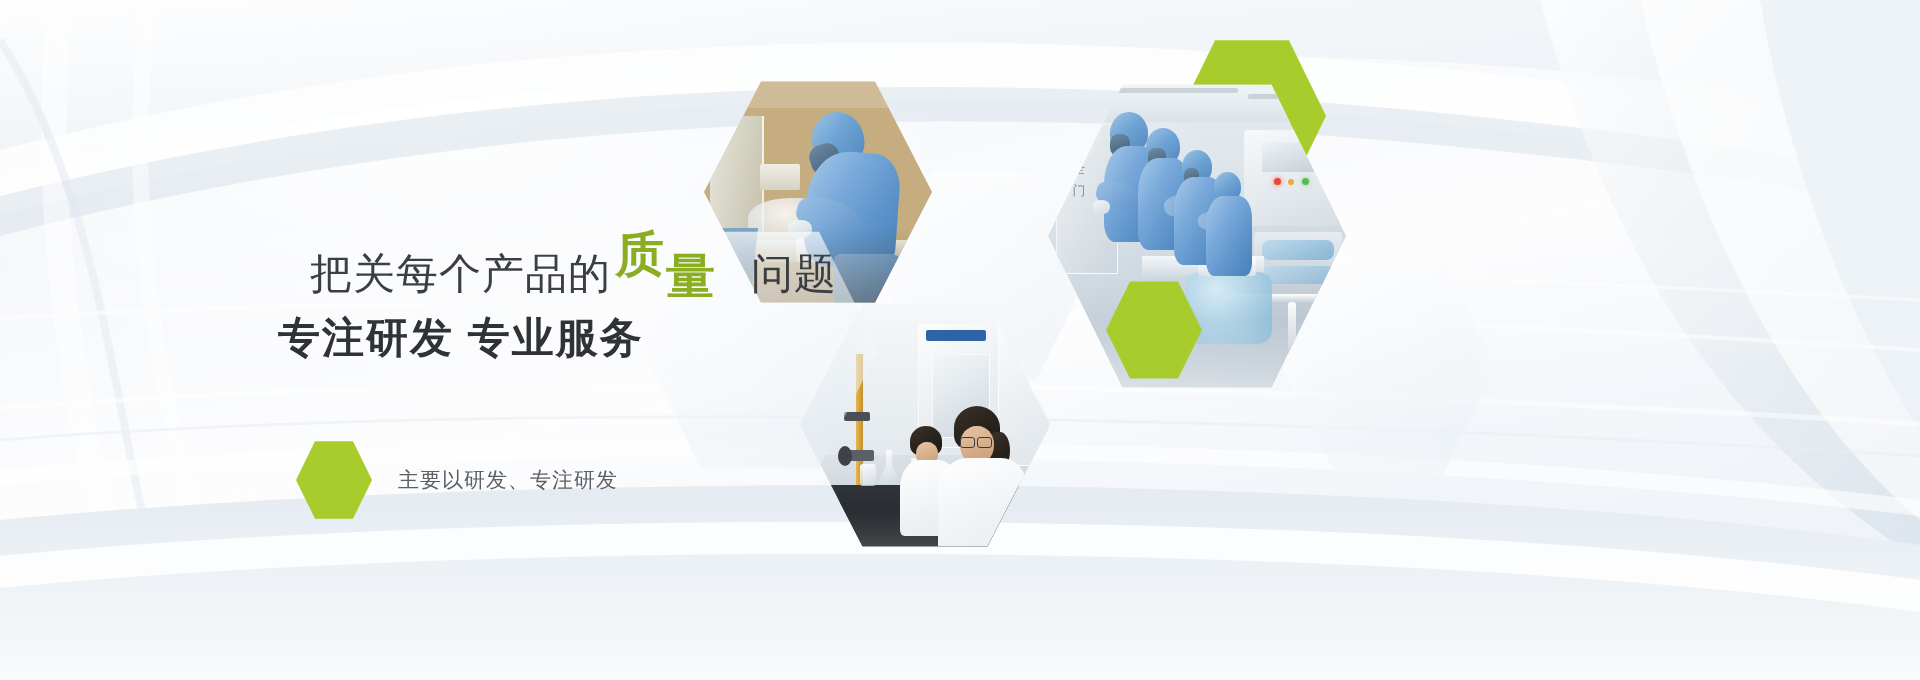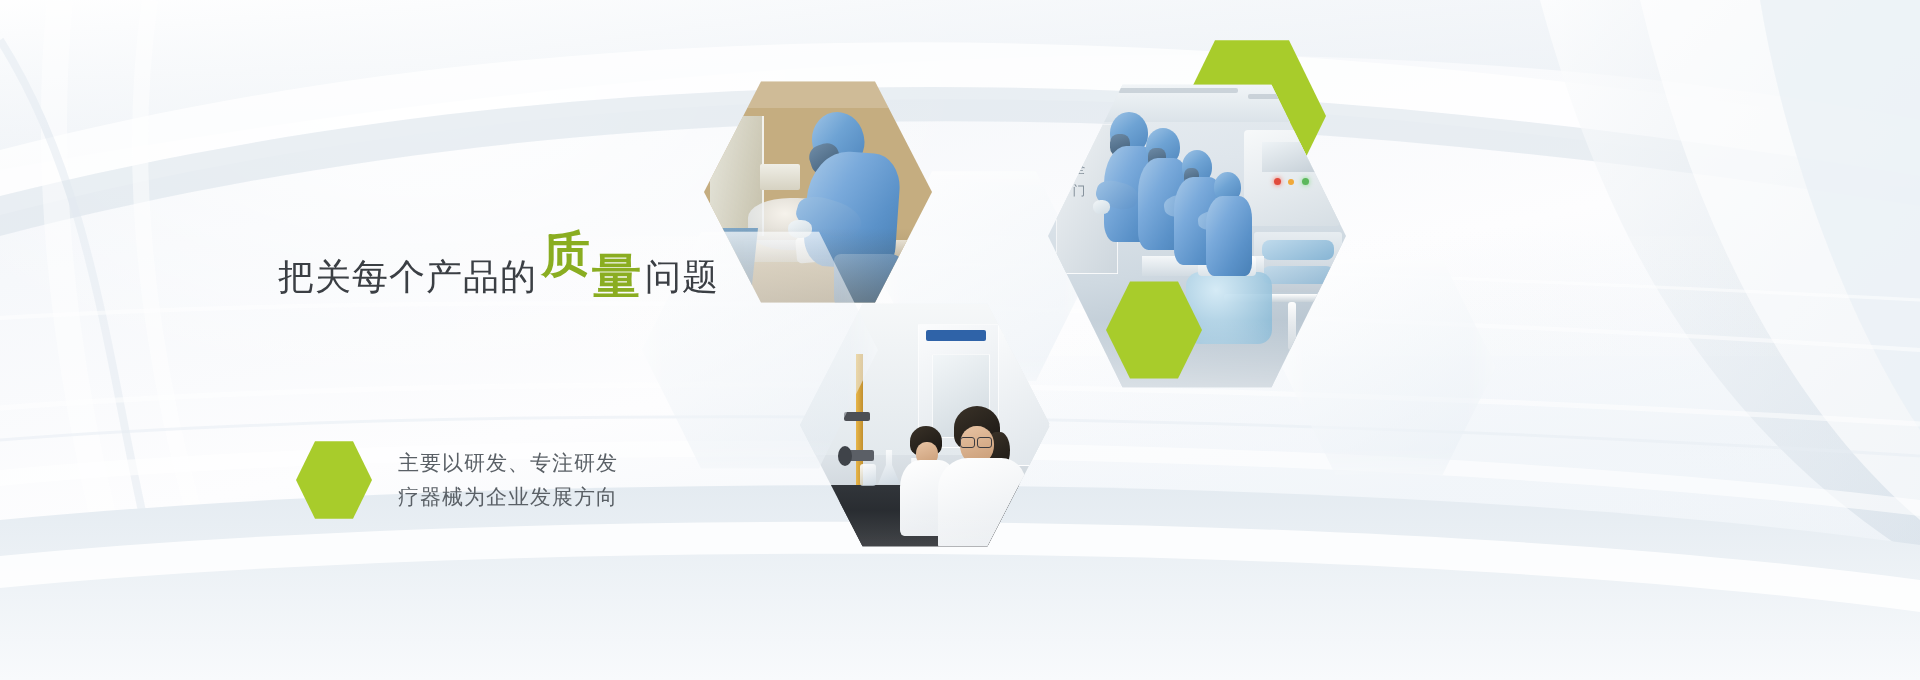--- a/index.html
+++ b/index.html
@@ -114,21 +114,21 @@
   
   #hex-ghost-left{left:642px;top:228px;width:236px;height:244px;}
   #hex-ghost-center{left:880px;top:168px;width:208px;height:216px;}
   #hex-ghost-right{left:1282px;top:256px;width:214px;height:222px;}
 
   
   #text-block{position:absolute;left:278px;top:246px;width:440px;}
 
   #headline-1{white-space:nowrap;font-size:42px;line-height:1;color:#3b3f44;
     letter-spacing:1px;font-weight:400;display:flex;align-items:flex-end;}
-  #headline-1 .hl-plain{font-size:36px;}
+  #headline-1 .hl-plain{font-size:42px;margin-left:32px;}
   #headline-1 .hl-green-hi{font-size:49px;font-weight:700;color:#8aad21;
     position:relative;top:-16px;margin:0 1px 0 4px;letter-spacing:0;}
   #headline-1 .hl-green-lo{font-size:49px;font-weight:700;color:#8aad21;
     position:relative;top:6px;margin:0 4px 0 1px;letter-spacing:0;}
 
   #headline-2{margin-top:22px;white-space:nowrap;font-size:42px;line-height:1;
     color:#2f3337;font-weight:700;letter-spacing:2px;}
 
   #subtitle-row{position:absolute;left:296px;top:440px;width:420px;display:flex;align-items:center;}
   #subtitle-text{margin-left:26px;font-size:21px;line-height:34px;color:#5a6066;
@@ -328,23 +328,23 @@
 
   <div class="hex" id="hex-green-mid" style="background:#a8cc2b;"></div>
 
   <div id="text-block">
     <div id="headline-1">
       <span class="hl-plain">把关每个产品的</span>
       <span class="hl-green-hi">质</span>
       <span class="hl-green-lo">量</span>
       <span class="hl-plain">问题</span>
     </div>
+    <div id="headline-2">专注研发 专业服务</div>
   </div>
 
   <div id="subtitle-row">
     <div class="hex" id="hex-green-bullet" style="position:relative;left:0;top:0;background:#a8cc2b;flex:0 0 76px;"></div>
     <div id="subtitle-text">
       <div>主要以研发、专注研发</div>
-      <div>疗器械为企业发展方向</div>
     </div>
   </div>
 
 </div>
 
 </body></html>

